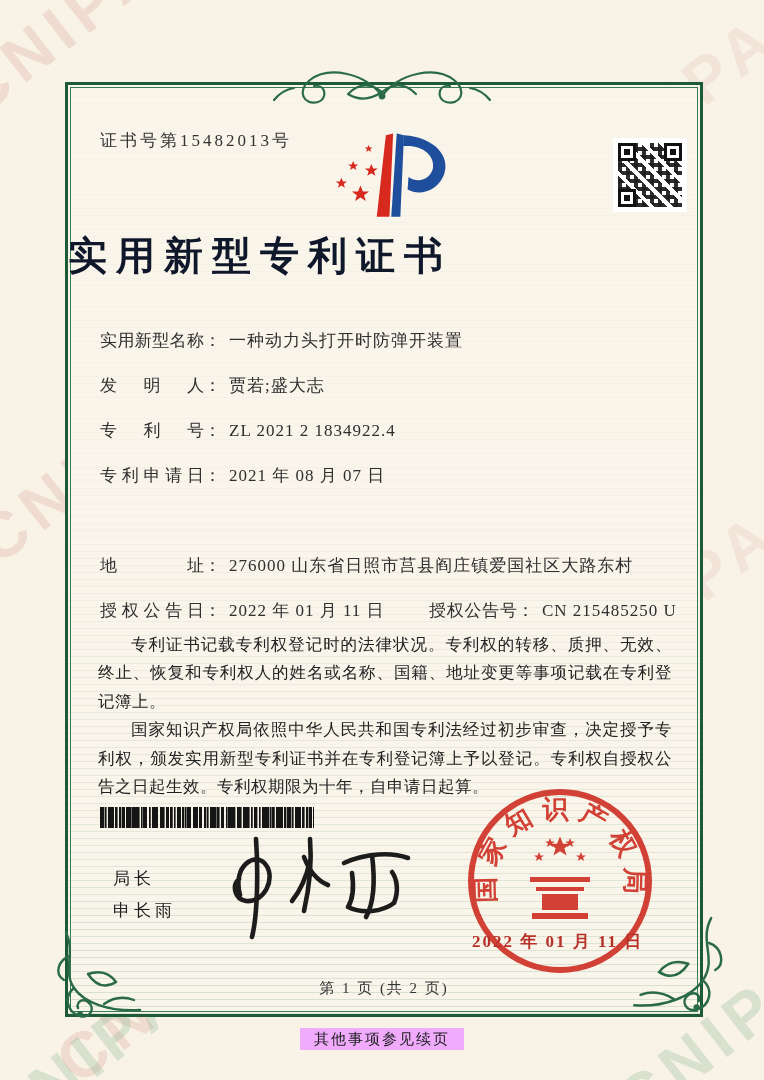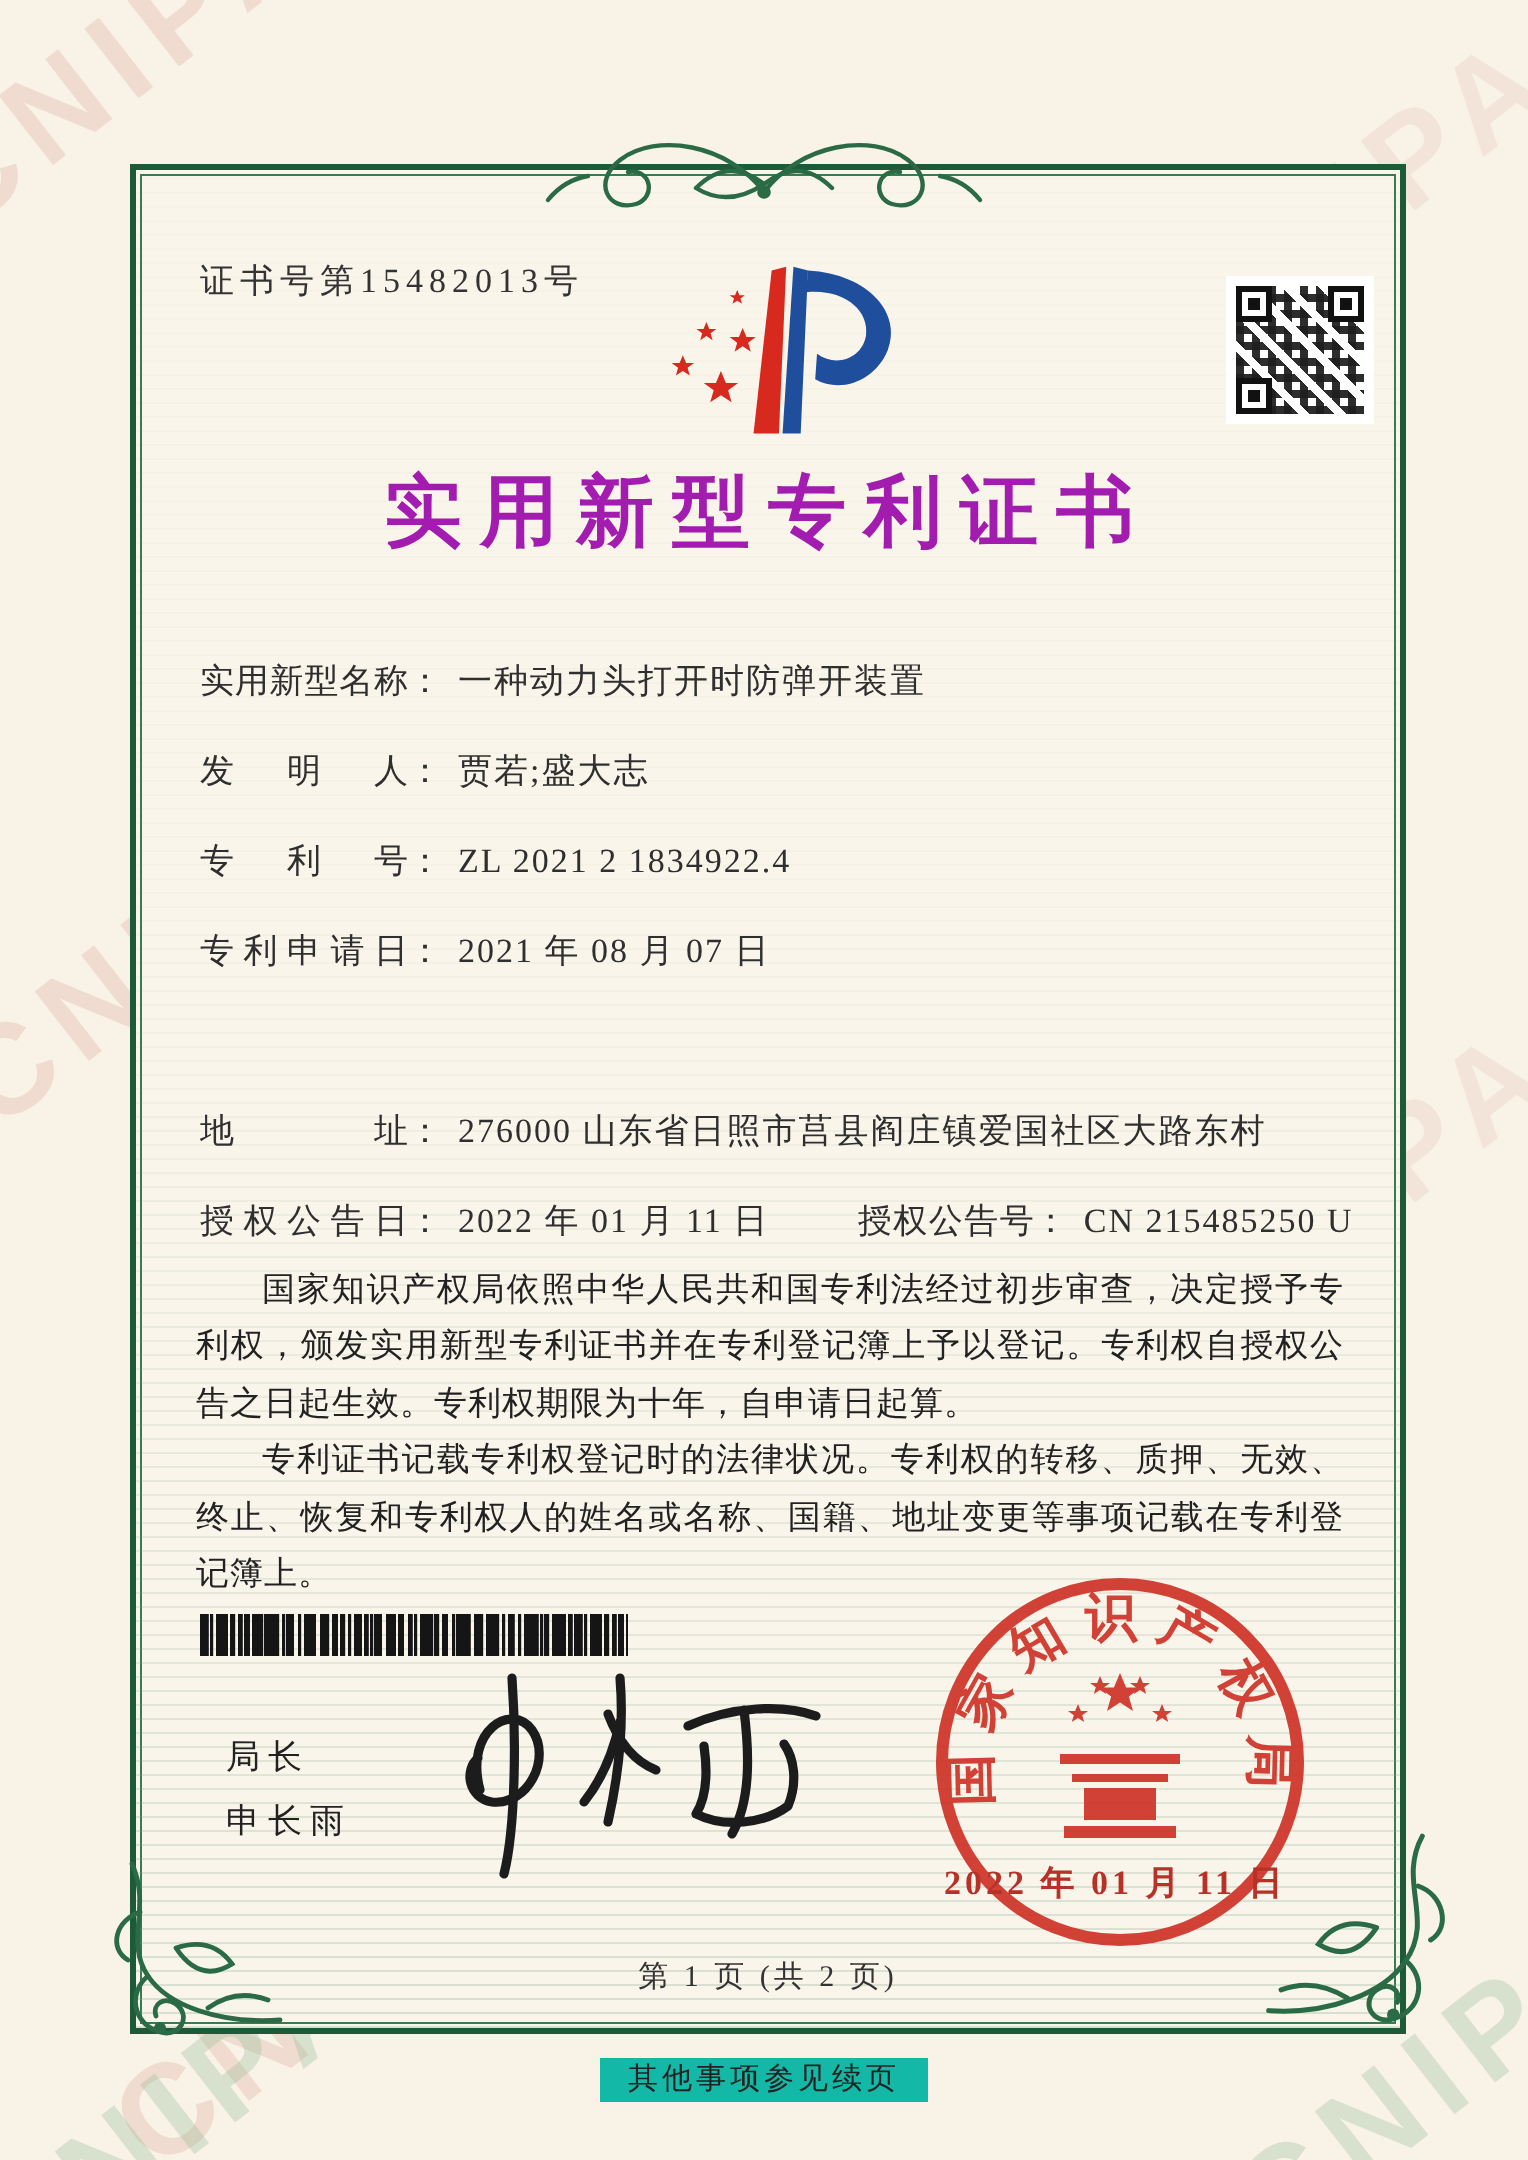--- a/index.html
+++ b/index.html
@@ -47,22 +47,22 @@
     background-blend-mode:multiply; opacity:.88;
     -webkit-mask-image:repeating-linear-gradient(45deg,#000 0 9px,transparent 9px 13px);
             mask-image:repeating-linear-gradient(45deg,#000 0 9px,transparent 9px 13px);
   }
   .finder { position:absolute; width:18px; height:18px; background:#111; }
   .finder::before { content:''; position:absolute; inset:3px; background:#fff; }
   .finder::after  { content:''; position:absolute; inset:6px; background:#111; }
   .f-tl { left:5px; top:5px; } .f-tr { right:5px; top:5px; } .f-bl { left:5px; bottom:5px; }
 
   .title {
-    position:absolute; left:0; right:0; top:144px; text-align:center;
-    font-size:39px; font-weight:bold; letter-spacing:9px; color:#a21caf;
+    position:absolute; left:0; right:0; top:144px; 
+    font-size:39px; font-weight:bold; letter-spacing:9px; color:#0f172a;
   }
 
   
   .field { position:absolute; left:32px; right:26px; font-size:17px; color:#2f2f2f; white-space:nowrap; }
   .field .lab {
     display:inline-block; width:104px; text-align:justify; text-align-last:justify; vertical-align:top;font-family:Liberation Serif, serif;
   }
   .field .colon { margin-right:8px; }
   .field .val { letter-spacing:1px; }
   .field2 { display:inline-block; margin-left:40px; }
@@ -83,21 +83,21 @@
   .seal { position:absolute; left:392px; top:696px; width:200px; height:200px; opacity:.92; }
   .seal-date {
     position:absolute; left:404px; top:845px; width:200px; font-size:17px; font-weight:bold;
     color:#b63127; letter-spacing:2px; z-index:5; white-space:nowrap;
   }
   .page-info { position:absolute; left:0; right:0; top:894px; text-align:center; font-size:15px; letter-spacing:2px; color:#333; }
 
   .cont-note {
     position:absolute; left:0; right:0; top:1030px; text-align:center; z-index:3; font-size:15px; letter-spacing:2px; color:#222;
   }
-  .cont-note span { background:#14b8a6; padding:3px 14px; }
+  .cont-note span { background:#f0abfc; padding:3px 14px; }
 
   
   .orn { position:absolute; z-index:4; }
   .orn-top { left:268px; top:56px; width:228px; height:52px; }
   .orn-bl { left:44px; top:926px; width:104px; height:104px; }
   .orn-br { left:626px; top:916px; width:108px; height:108px; transform:scaleX(-1); }
 </style>
 </head>
 <body>
 
@@ -155,22 +155,22 @@
   </div>
   <div class="field" style="top:469px;">
     <span class="lab">地址</span><span class="colon">：</span><span class="val">276000 山东省日照市莒县阎庄镇爱国社区大路东村</span>
   </div>
   <div class="field" style="top:514px;">
     <span><span class="lab">授权公告日</span><span class="colon">：</span><span class="val">2022 年 01 月 11 日</span></span>
     <span class="field2"><span class="lab">授权公告号</span><span class="colon">：</span><span class="val">CN 215485250 U</span></span>
   </div>
 
   <div class="paras">
+    <p>专利证书记载专利权登记时的法律状况。专利权的转移、质押、无效、终止、恢复和专利权人的姓名或名称、国籍、地址变更等事项记载在专利登记簿上。</p>
     <p>国家知识产权局依照中华人民共和国专利法经过初步审查，决定授予专利权，颁发实用新型专利证书并在专利登记簿上予以登记。专利权自授权公告之日起生效。专利权期限为十年，自申请日起算。</p>
-    <p>专利证书记载专利权登记时的法律状况。专利权的转移、质押、无效、终止、恢复和专利权人的姓名或名称、国籍、地址变更等事项记载在专利登记簿上。</p>
   </div>
 
   <svg class="barcode" viewBox="0 0 214 21" preserveAspectRatio="none">
     <defs>
       <pattern id="bars1" width="11" height="21" patternUnits="userSpaceOnUse">
         <rect x="0" width="3" height="21" fill="#151515"></rect>
         <rect x="5" width="1.6" height="21" fill="#151515"></rect>
         <rect x="8" width="1.6" height="21" fill="#151515"></rect>
       </pattern>
       <pattern id="bars2" width="17" height="21" patternUnits="userSpaceOnUse">

